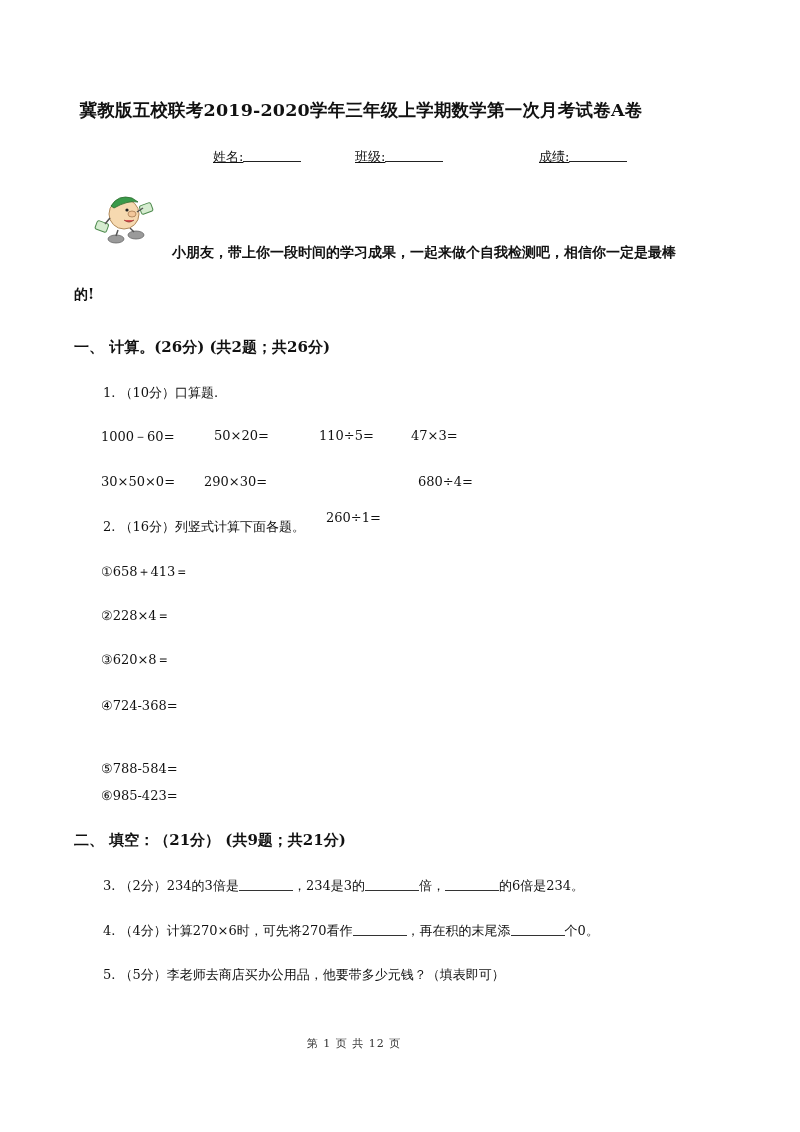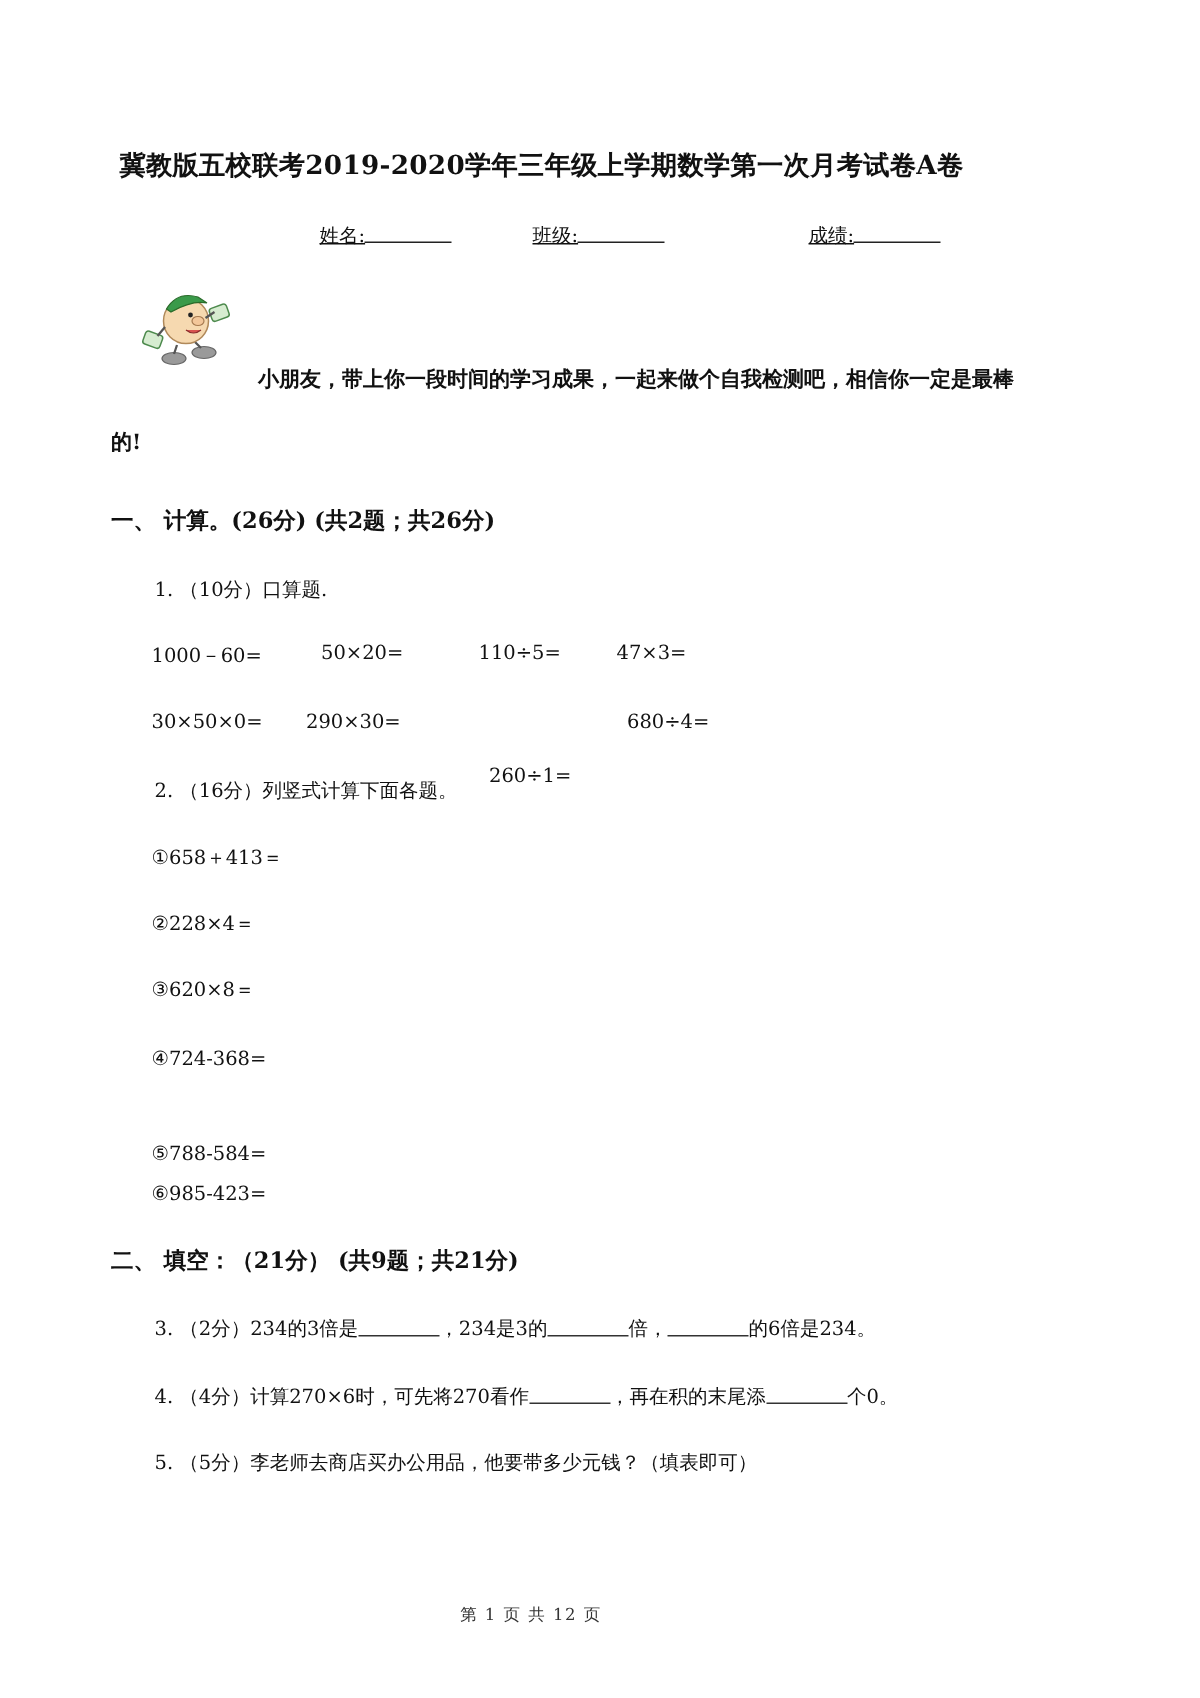--- a/index.html
+++ b/index.html
@@ -16,21 +16,21 @@
   .info-row { top: 148px; left: 0; width: 800px; font-size: 13px; }
   .info-item { position: absolute; text-decoration: underline; }
   .info-item .blank { display: inline-block; width: 58px; border-bottom: 1px solid #222; height: 12px; vertical-align: -1px; }
   .mascot { left: 94px; top: 192px; width: 62px; height: 54px; }
   .intro1 { left: 172px; top: 244px; font-size: 14px; font-weight: bold; }
   .intro2 { left: 74px; top: 286px; font-size: 14px; font-weight: bold; }
   .section { left: 74px; font-size: 15px; font-weight: bold; }
   .q { left: 103px; font-size: 13px; }
   .calc { font-size: 13px; text-align: right; }
   .blank-line { display: inline-block; width: 54px; border-bottom: 1px solid #333; height: 12px; vertical-align: -1px; }
-  .footer { left: 0; width: 708px; top: 1036px; text-align: center; font-size: 11px; color: #333; letter-spacing: 1px; margin-top: 33px; }
+  .footer { left: 0; width: 708px; top: 1036px; text-align: center; font-size: 11px; color: #333; letter-spacing: 1px; }
 </style>
 </head>
 <body>
 
 <div class="abs title">冀教版五校联考2019-2020学年三年级上学期数学第一次月考试卷A卷</div>
 
 <div class="abs info-row">
   <div class="info-item" style="left:213px;">
     <span>姓名:</span><span class="blank"></span>
   </div>

